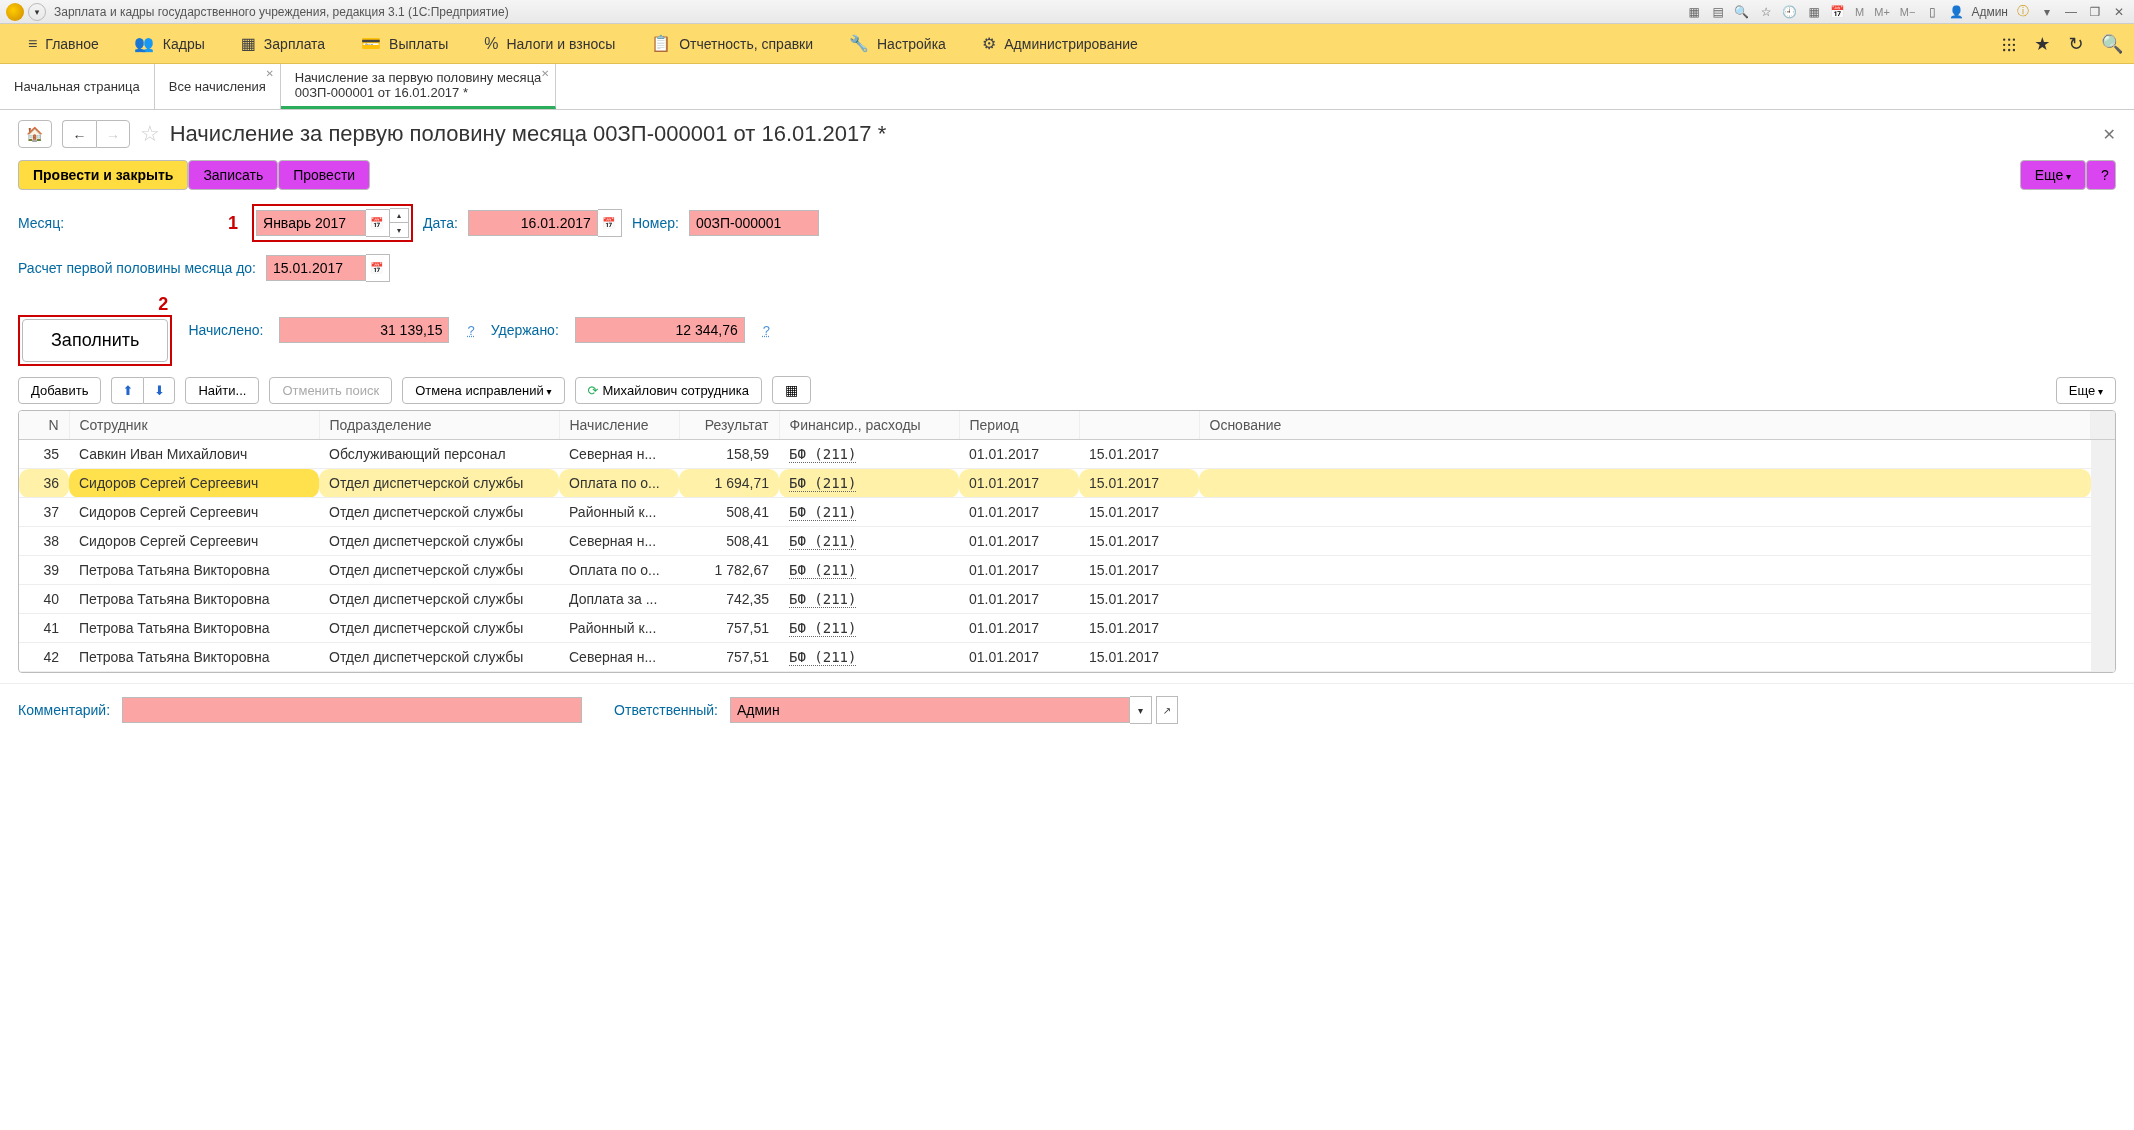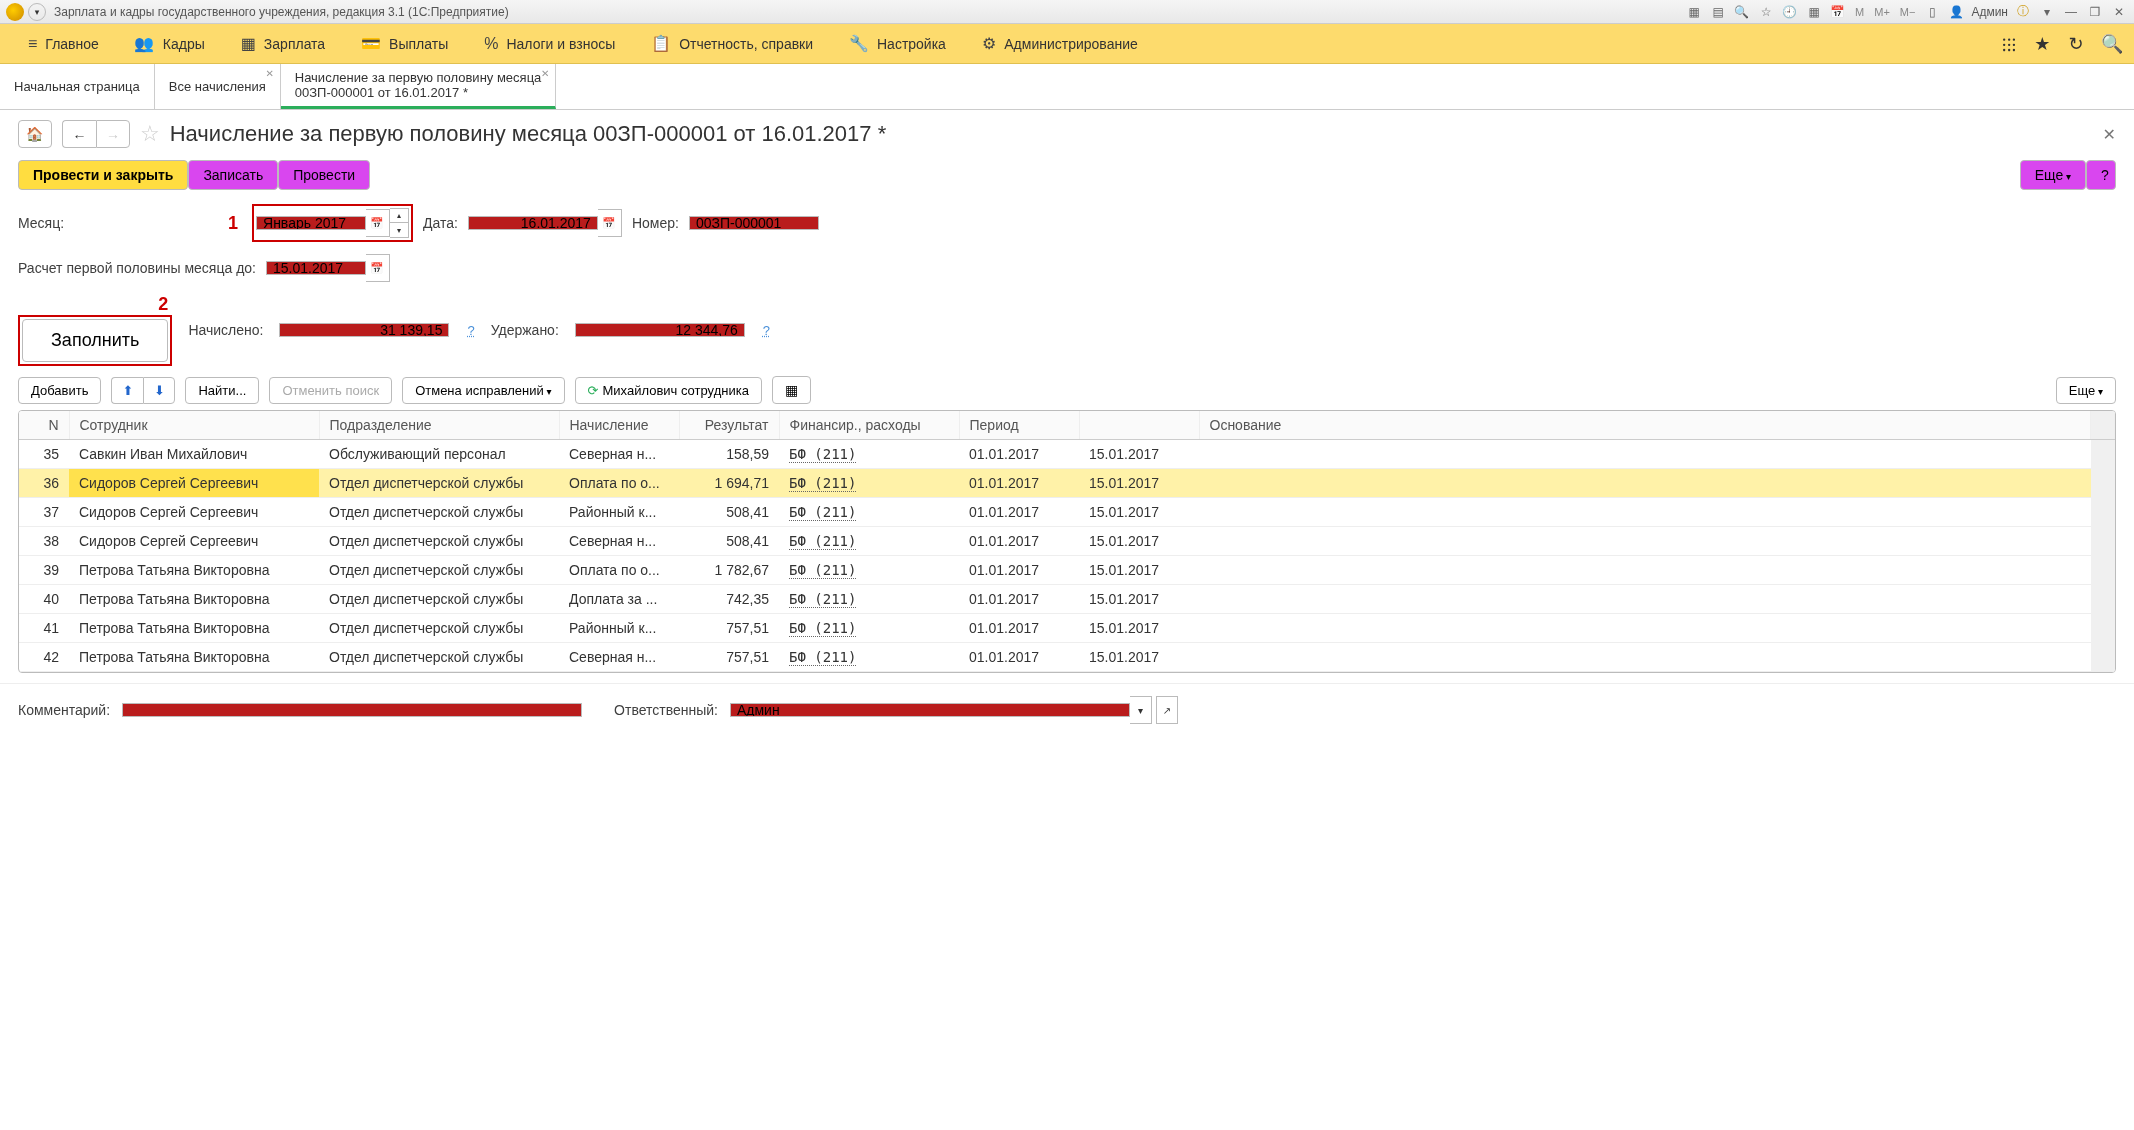--- a/index.html
+++ b/index.html
@@ -40,22 +40,22 @@
 
 
 .abar { display: flex; margin-bottom: 14px; align-items: center; }
 .btn { border: 1px solid #bbb; border-radius: 4px; padding: 6px 14px; background: #d946ef; cursor: pointer; font-size: 14px; }
 .btn-yellow { background: #ffdd40; font-weight: bold; }
 .btn-more { margin-left: auto; }
 .btn-q { width: 30px; text-align: center; }
 
 
 .frow { display: flex; align-items: center; gap: 10px; margin-bottom: 12px; }
-.flabel { font-size: 14px; color: #404040; }
-.finput { border: 1px solid #bbb; height: 14px; padding: 0 6px; font-size: 14px; background: #b91c1c; }
+.flabel { font-size: 14px; color: #0369a1; }
+.finput { border: 1px solid #bbb; height: 14px; padding: 12px 6px; font-size: 14px; background: #fca5a5; }
 .fico { width: 24px; height: 28px; border: 1px solid #bbb; border-left: none; display: flex; align-items: center; justify-content: center; font-size: 11px; background: #fff; cursor: pointer; }
 .fgroup { display: flex; align-items: center; }
 .redbox { border: 2px solid #cc0000; padding: 2px; }
 .redlabel { color: #cc0000; font-weight: bold; font-size: 18px; margin-right: 4px; }
 .spinner { display: flex; flex-direction: column; border: 1px solid #bbb; border-left: none; }
 .spinner div { width: 18px; height: 14px; font-size: 8px; display: flex; align-items: center; justify-content: center; cursor: pointer; }
 .spinner div:first-child { border-bottom: 1px solid #bbb; }
 .qmark { color: #4a90d9; text-decoration: underline dotted; cursor: pointer; margin-left: 2px; }
 .num-right { text-align: right; }
 
@@ -81,21 +81,21 @@
 .col-ico { font-size: 14px; }
 
 
 .tbl-wrap { border: 1px solid #bbb; border-radius: 4px; overflow: hidden; }
 table { width: 100%; border-collapse: collapse; font-size: 14px; }
 th { text-align: left; padding: 6px 10px; border-bottom: 1px solid #ccc; border-right: 1px solid #eee; font-weight: normal; color: #555; background: #fafafa; }
 td { padding: 6px 10px; border-bottom: 1px solid #eee; }
 th.num, td.num { text-align: right; width: 50px; }
 td.rnum { text-align: right; }
 .fin-link { border-bottom: 1px dotted #666; cursor: pointer; font-family: monospace; }
-tr.sel td { background: #fff2a8; }
+tr.sel td { background: #fff2a8; border-radius: 10px; }
 tr.sel td.emp { background: #ffe14d; }
 .scroll-col { width: 20px; background: #f0f0f0; }
 .scroll-thumb { height: 42px; background: #c8c8c8; border-radius: 3px; margin: 2px; }
 
 
 .footer { display: flex; align-items: center; gap: 12px; padding: 12px 18px; border-top: 1px solid #eee; }
 .footer .finput { flex: 0 0 auto; }
 .fcomment { width: 460px; }
 .fresp { width: 400px; }
 .fsel-btn { width: 22px; height: 28px; border: 1px solid #bbb; border-left: none; display: flex; align-items: center; justify-content: center; font-size: 10px; background: #fff; cursor: pointer; }

